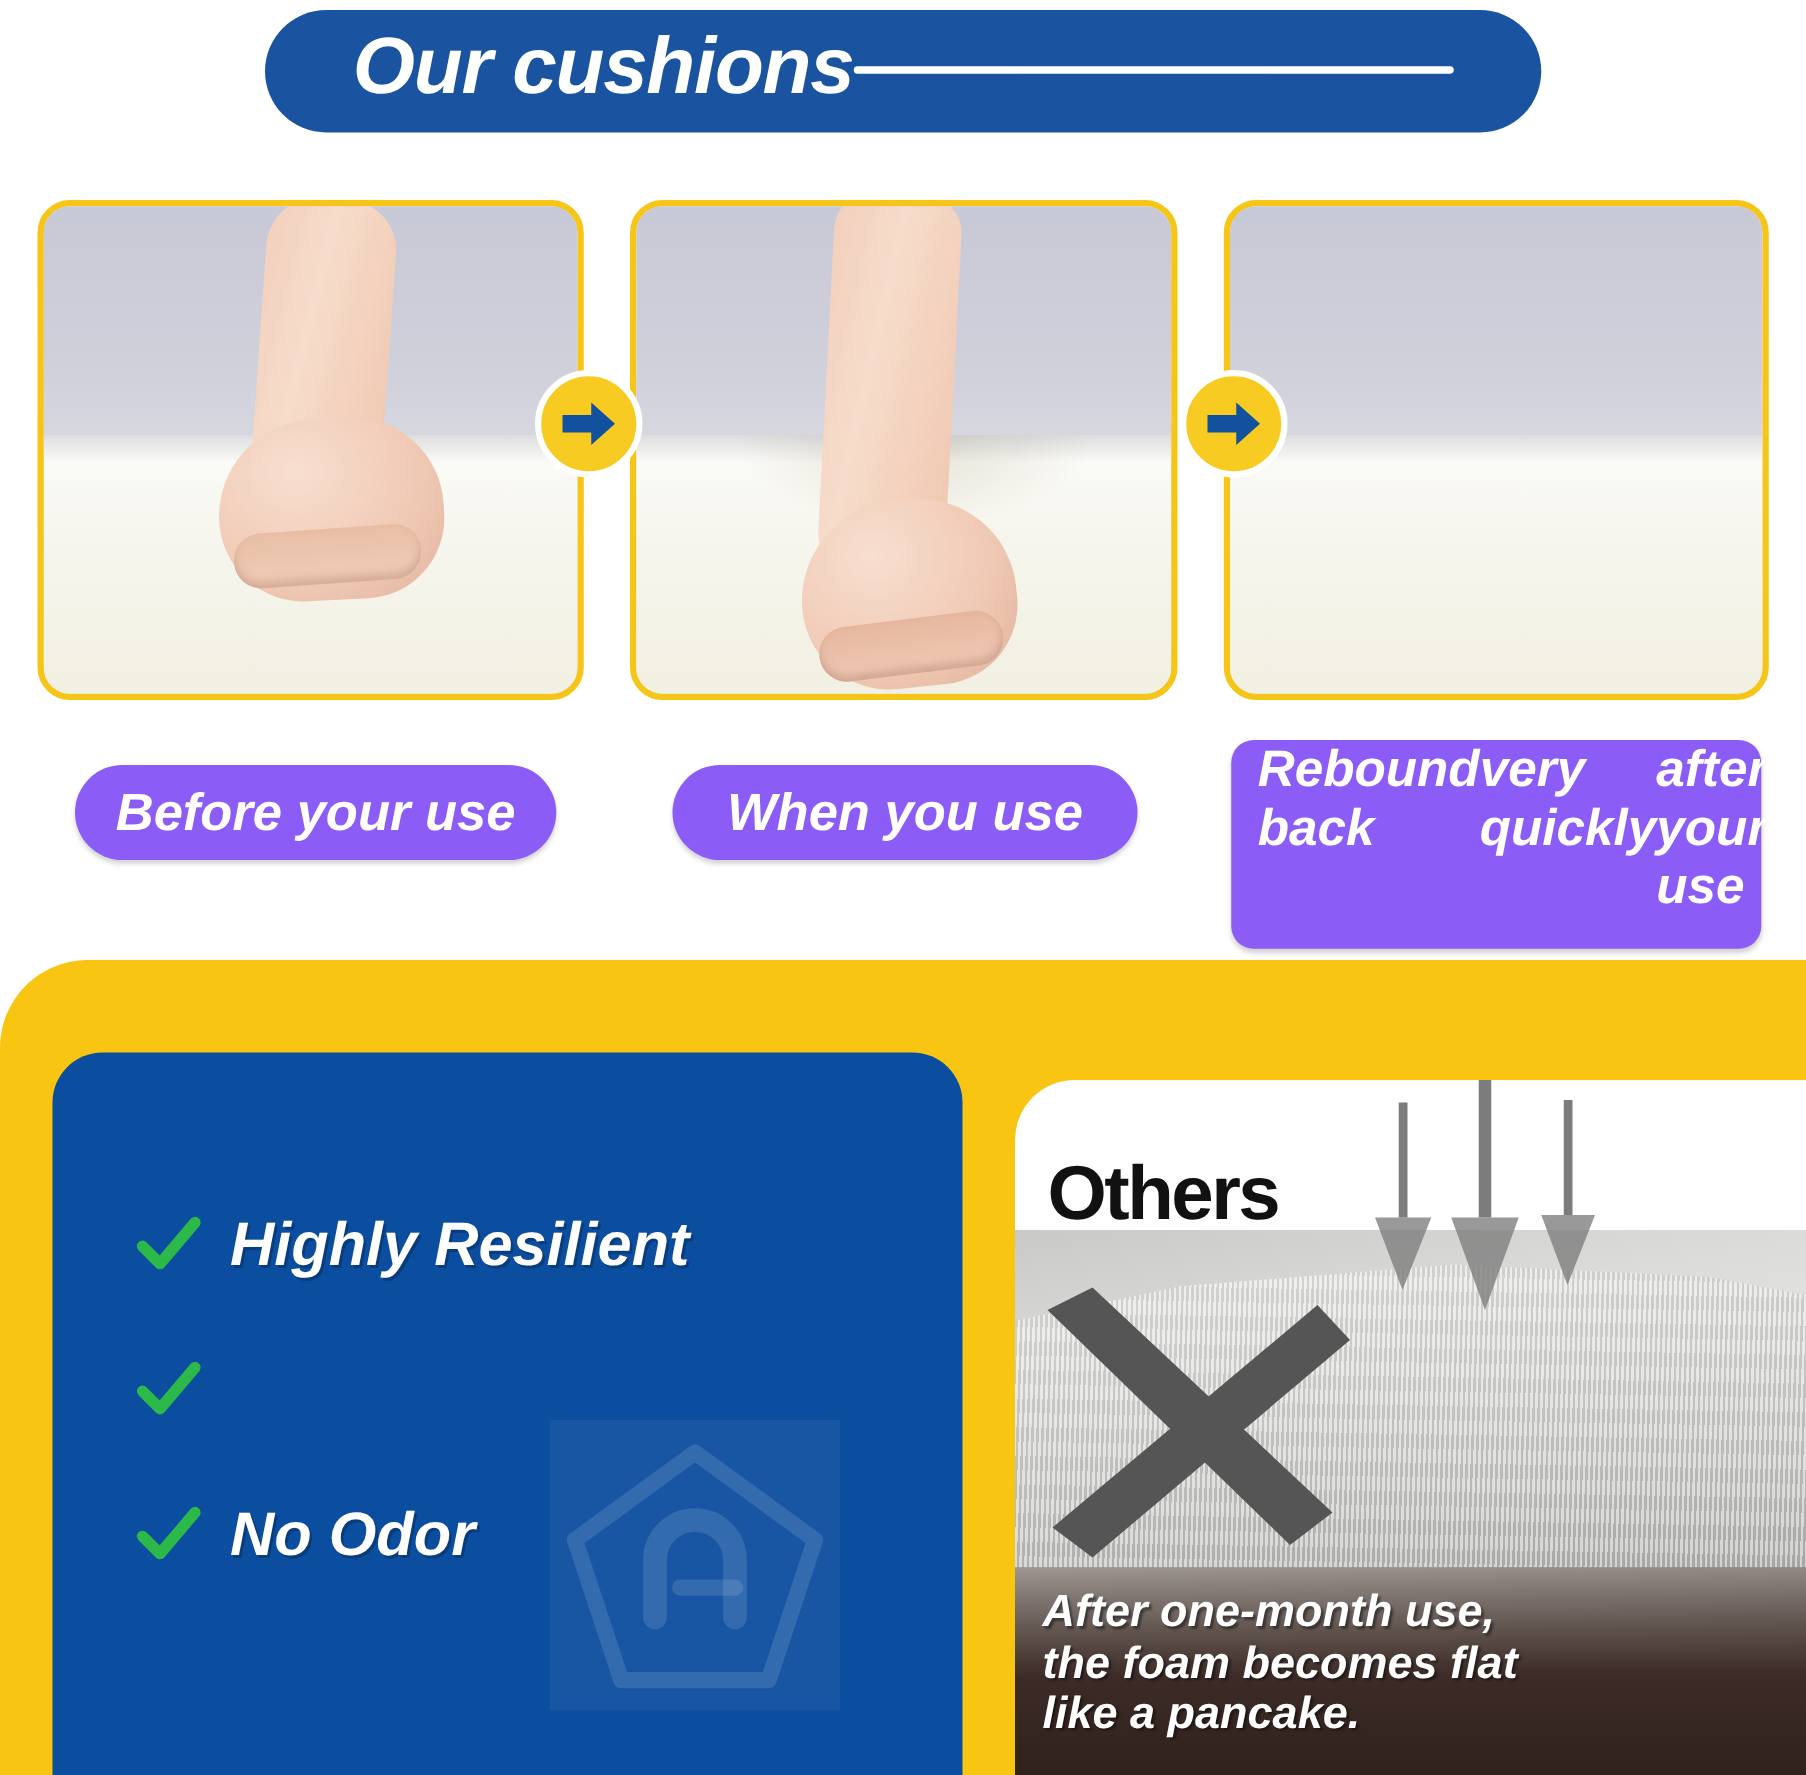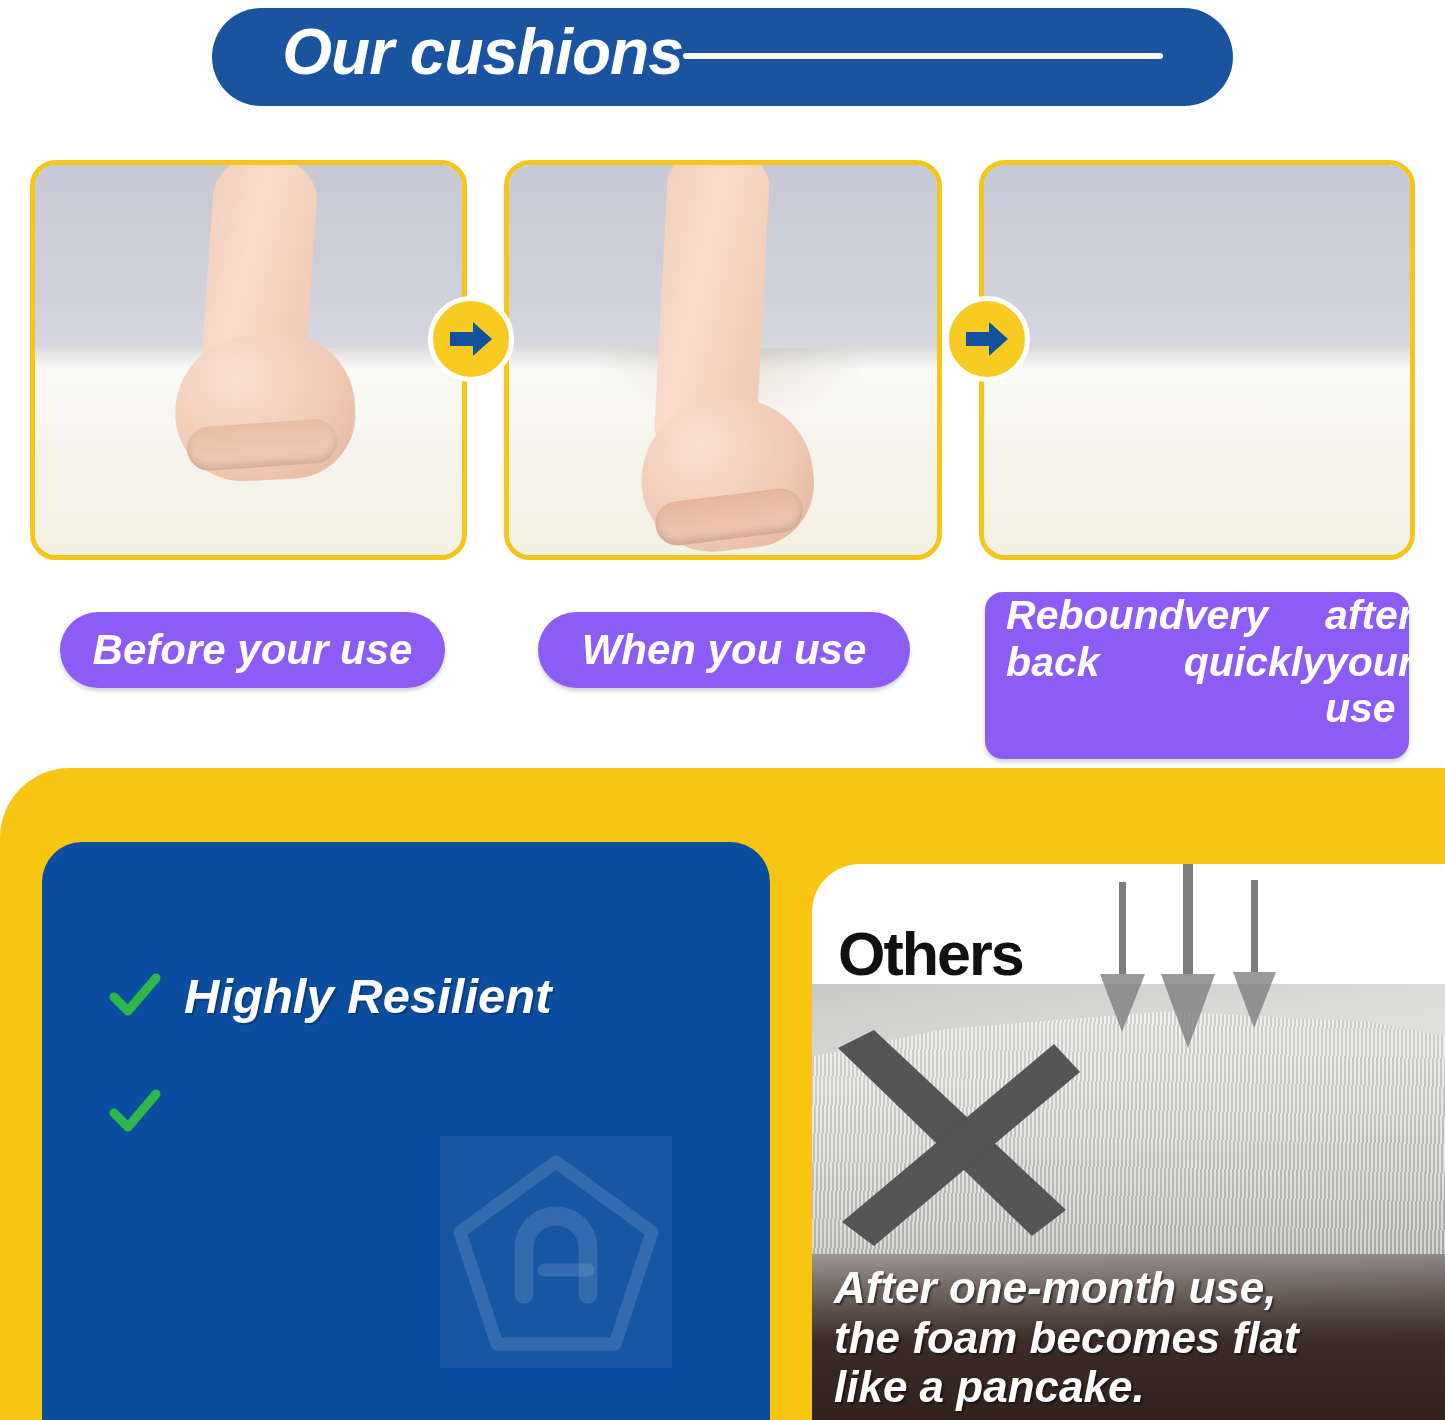--- a/index.html
+++ b/index.html
@@ -251,23 +251,23 @@
     left: -12px; top: 140px; width: 660px; height: 250px;
     background:
       repeating-linear-gradient(92deg, rgba(255,255,255,0.5) 0 2px, rgba(160,160,158,0.22) 2px 4px),
       linear-gradient(176deg, #E4E4E1 0%, #D3D3D0 38%, #BFBFBB 72%, #A6A6A2 100%);
     clip-path: polygon(0% 22%, 22% 10%, 55% 3%, 86% 7%, 100% 14%, 100% 100%, 0% 100%);
     z-index: 3;
   }
   .x-mark { position: absolute; left: 10px; top: 150px; z-index: 4; }
   .others-caption {
     position: absolute;
-    left: 22px; bottom: 8px;
+    left: 22px; bottom: 29px;
     color: #ffffff;
-    font-size: 44px; font-weight: bold; font-style: italic;
+    font-size: 36px; font-weight: bold; font-style: italic;
     line-height: 1.13;
     text-shadow: 2px 2px 2px rgba(0,0,0,0.45);
     z-index: 6;
   }
 </style>
 </head>
 <body>
 
 <div class="title-wrap">
   <div class="title-pill">
@@ -347,20 +347,28 @@
     </div>
 
     <div class="feature">
       <span class="check">
         <svg width="54" height="54" viewBox="0 0 54 54" aria-hidden="true">
           <path d="M6,28 L20,42 L48,9" fill="none" stroke="#2DB84A" stroke-width="9" stroke-linecap="round" stroke-linejoin="round"></path>
         </svg>
       </span>
     </div>
 
+    <div class="feature">
+      <span class="check">
+        <svg width="54" height="54" viewBox="0 0 54 54" aria-hidden="true">
+          <path d="M6,28 L20,42 L48,9" fill="none" stroke="#2DB84A" stroke-width="9" stroke-linecap="round" stroke-linejoin="round"></path>
+        </svg>
+      </span>
+      <span class="feature-label">No Odor</span>
+    </div>
 
   </div>
 </div>
 
 <div class="watermark">
   <svg width="232" height="232" viewBox="0 0 232 232" aria-hidden="true">
     <path d="M116,26 L212,96 L175,208 L57,208 L20,96 Z" fill="none" stroke="rgba(255,255,255,0.12)" stroke-width="13" stroke-linejoin="round"></path>
     <path d="M84,158 L84,112 a32,32 0 0 1 64,0 L148,158" fill="none" stroke="rgba(255,255,255,0.12)" stroke-width="19" stroke-linecap="round"></path>
     <path d="M104,134 L148,134" fill="none" stroke="rgba(255,255,255,0.12)" stroke-width="13" stroke-linecap="round"></path>
   </svg>

